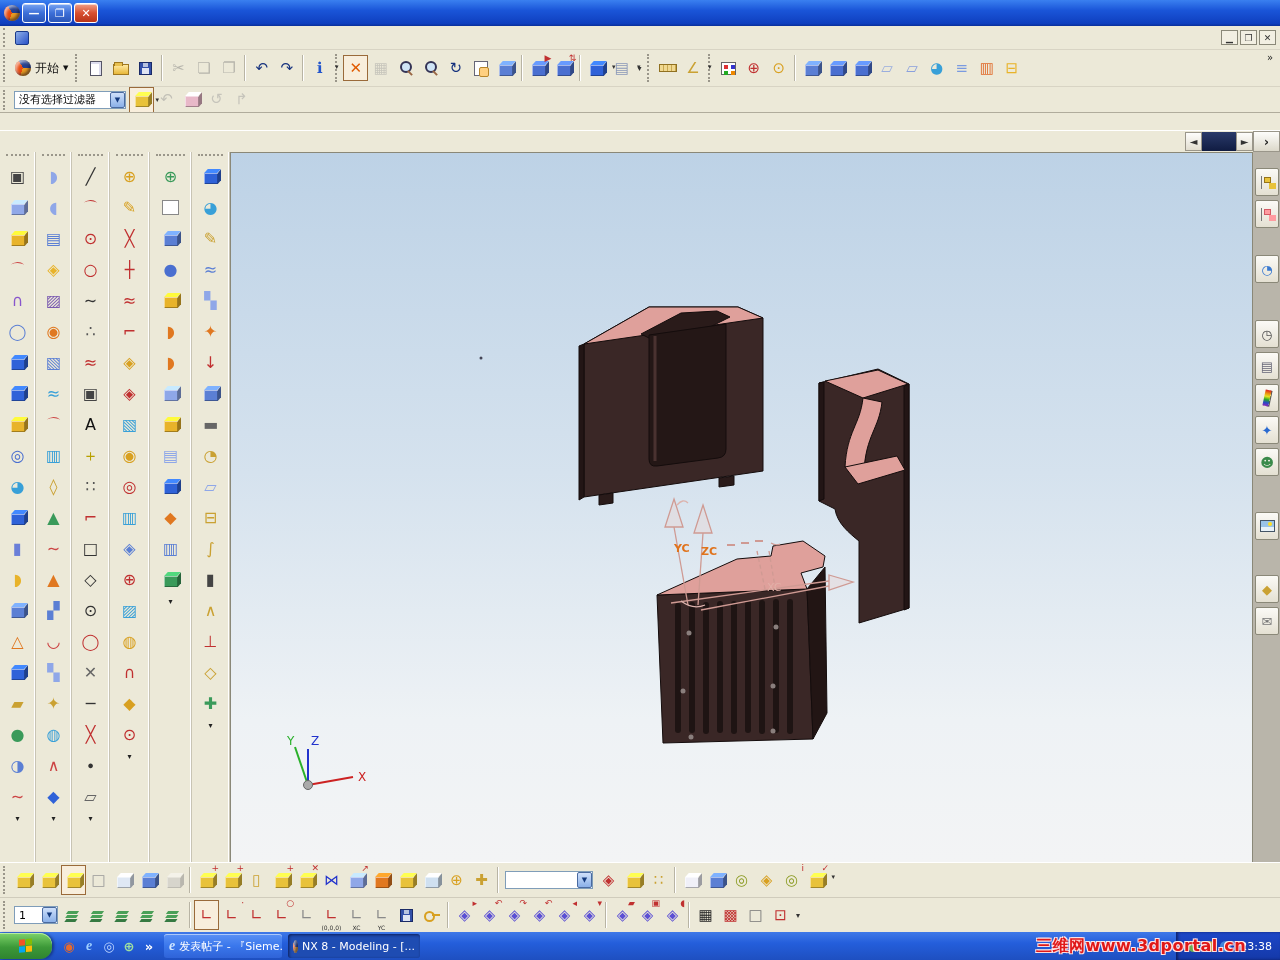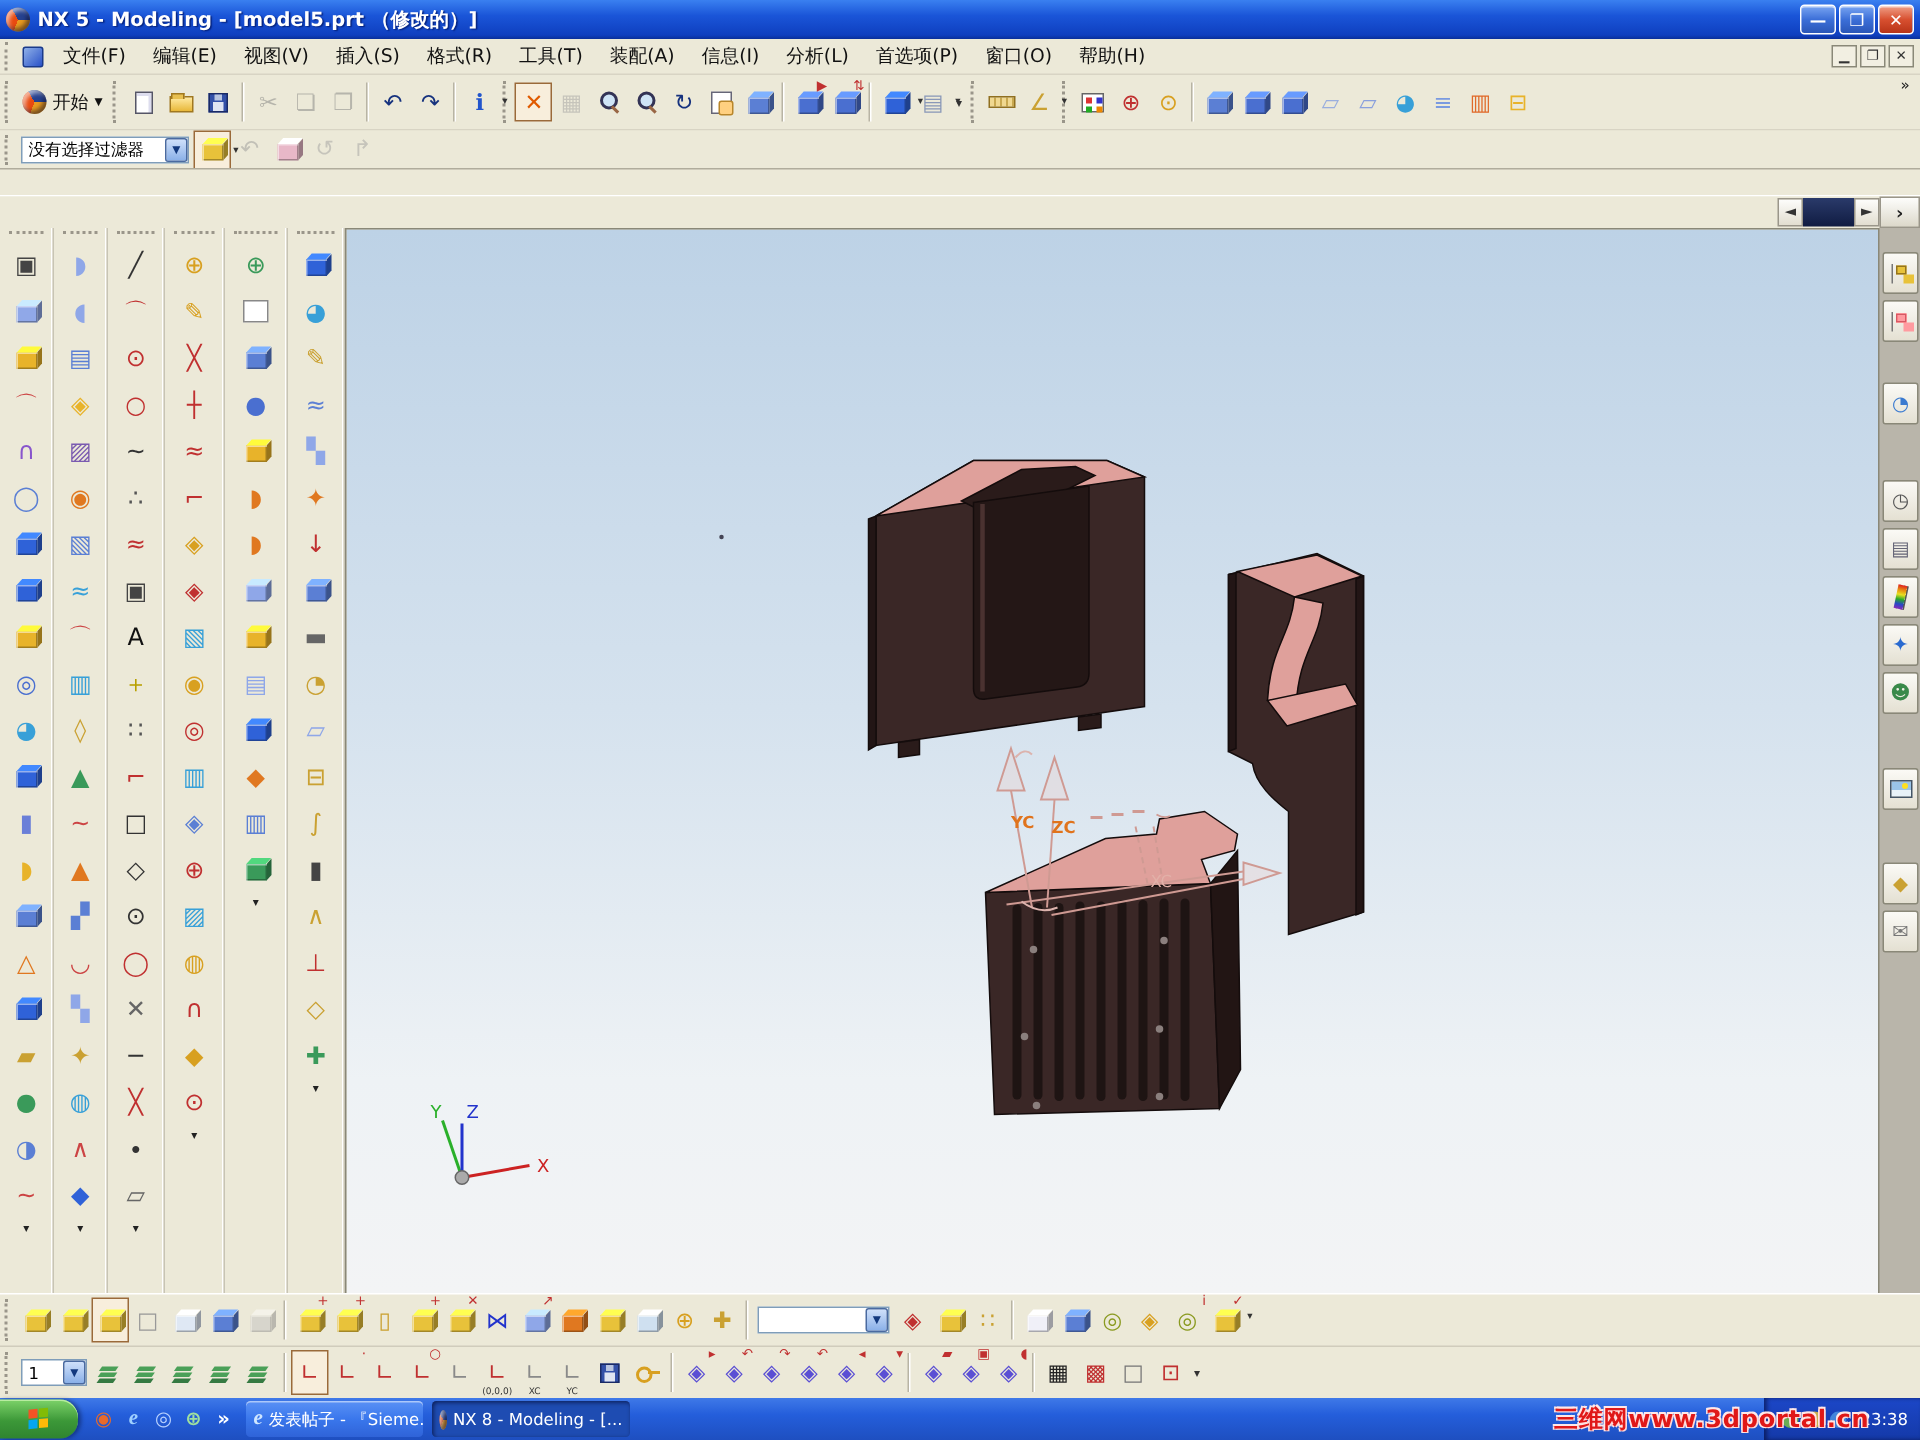--- a/index.html
+++ b/index.html
@@ -131,43 +131,28 @@
   #clock{font-size:11px;color:#fff;padding-left:4px}
   #watermark{position:absolute;left:1036px;top:936px;z-index:60;font-size:16px;font-weight:bold;color:#e01818;white-space:nowrap;letter-spacing:.5px;
     text-shadow:1px 1px 0 #ffd8d8,-1px -1px 0 #ffe8e8,1px -1px 0 #ffe8e8,-1px 1px 0 #ffe8e8}
 </style>
 </head>
 <body>
 <div id="stage">
 
 <div id="titlebar">
   <span class="nxlogo"></span>
-  <span class="ttl">NX 5 - Modeling - [model5.prt （修改的）]</span>
   <span class="winbtn">—</span>
   <span class="winbtn">❐</span>
   <span class="winbtn close">✕</span>
 </div>
 
 <div id="menubar">
   <span class="grip"></span>
   <span class="docicon"></span>
-  <span id="menuitems" style="display:flex">
-        <span class="mi">文件(F)</span>
-        <span class="mi">编辑(E)</span>
-        <span class="mi">视图(V)</span>
-        <span class="mi">插入(S)</span>
-        <span class="mi">格式(R)</span>
-        <span class="mi">工具(T)</span>
-        <span class="mi">装配(A)</span>
-        <span class="mi">信息(I)</span>
-        <span class="mi">分析(L)</span>
-        <span class="mi">首选项(P)</span>
-        <span class="mi">窗口(O)</span>
-        <span class="mi">帮助(H)</span>
-      </span>
   <span id="menuwin">
         <span class="mwb">▁</span>
         <span class="mwb">❐</span>
         <span class="mwb">✕</span>
       </span>
 </div>
 
 <div id="tb1" class="hbar">
   <span class="ovf">»</span>
 <span class="grip"></span>

